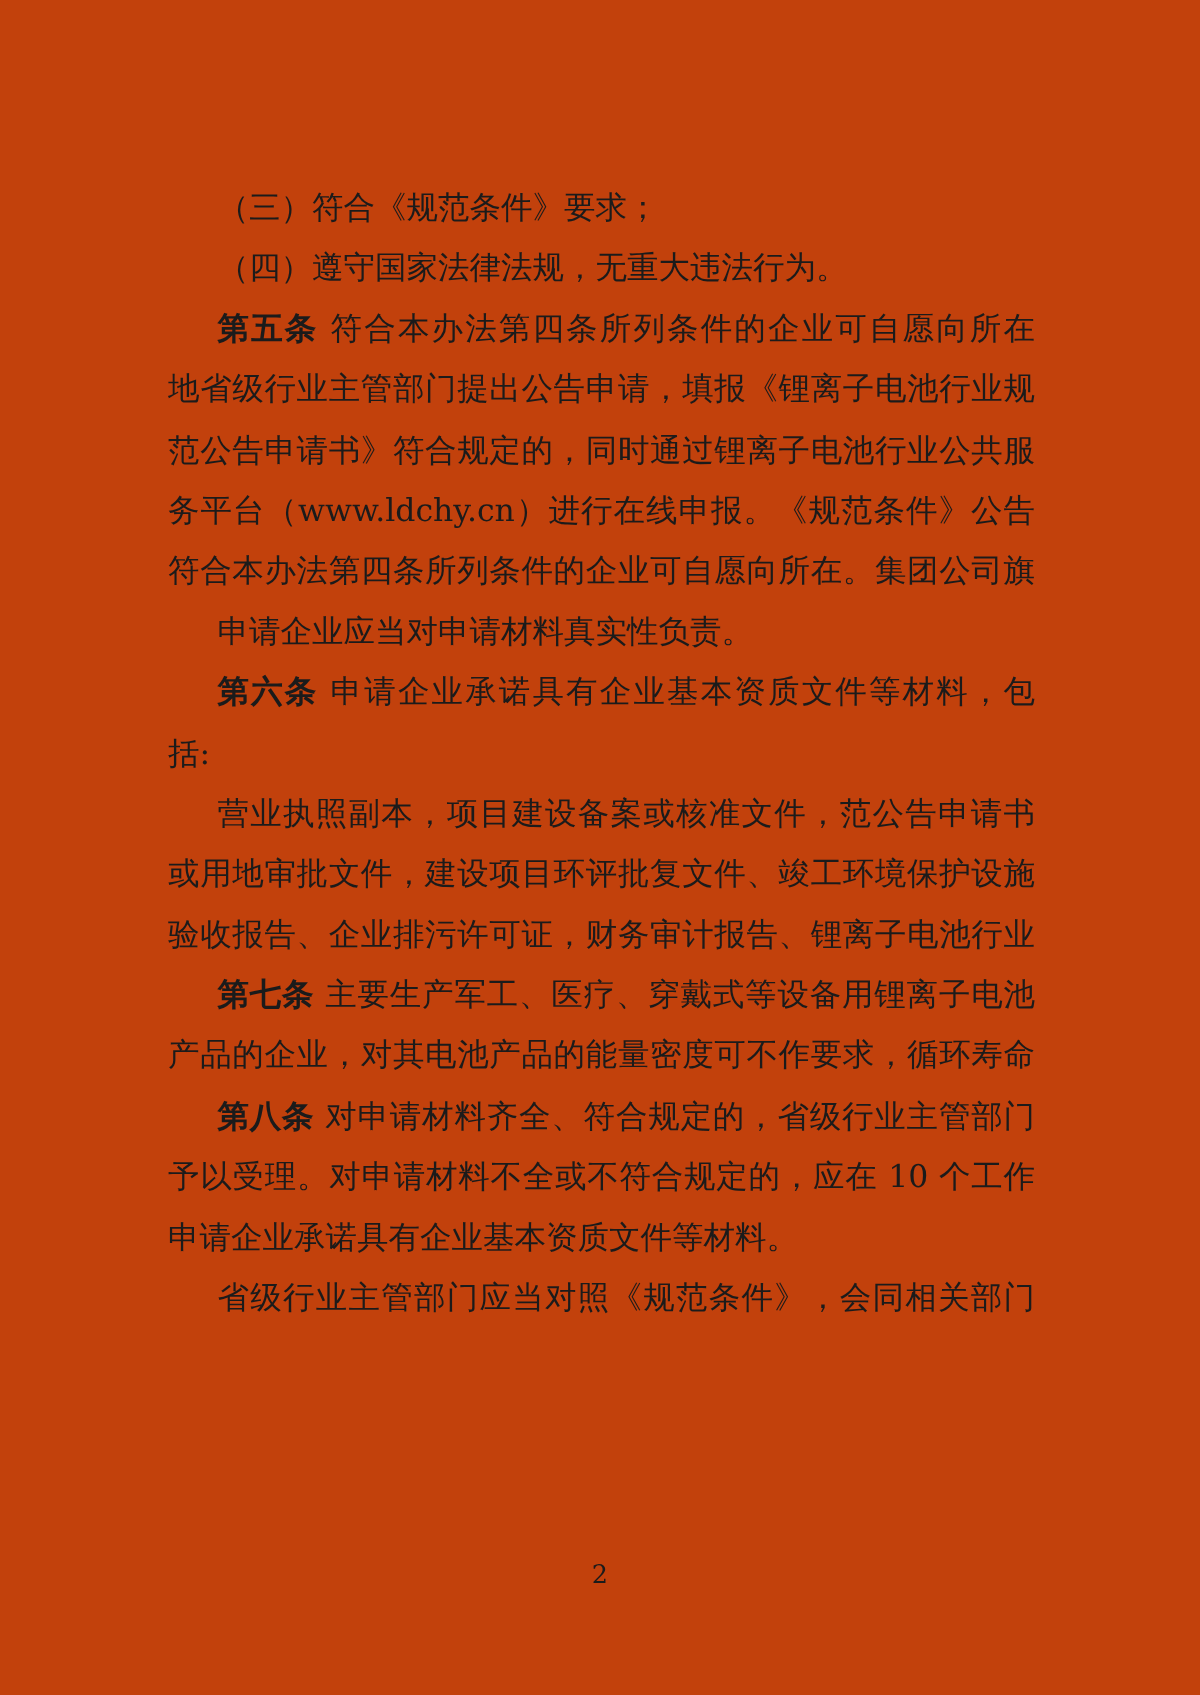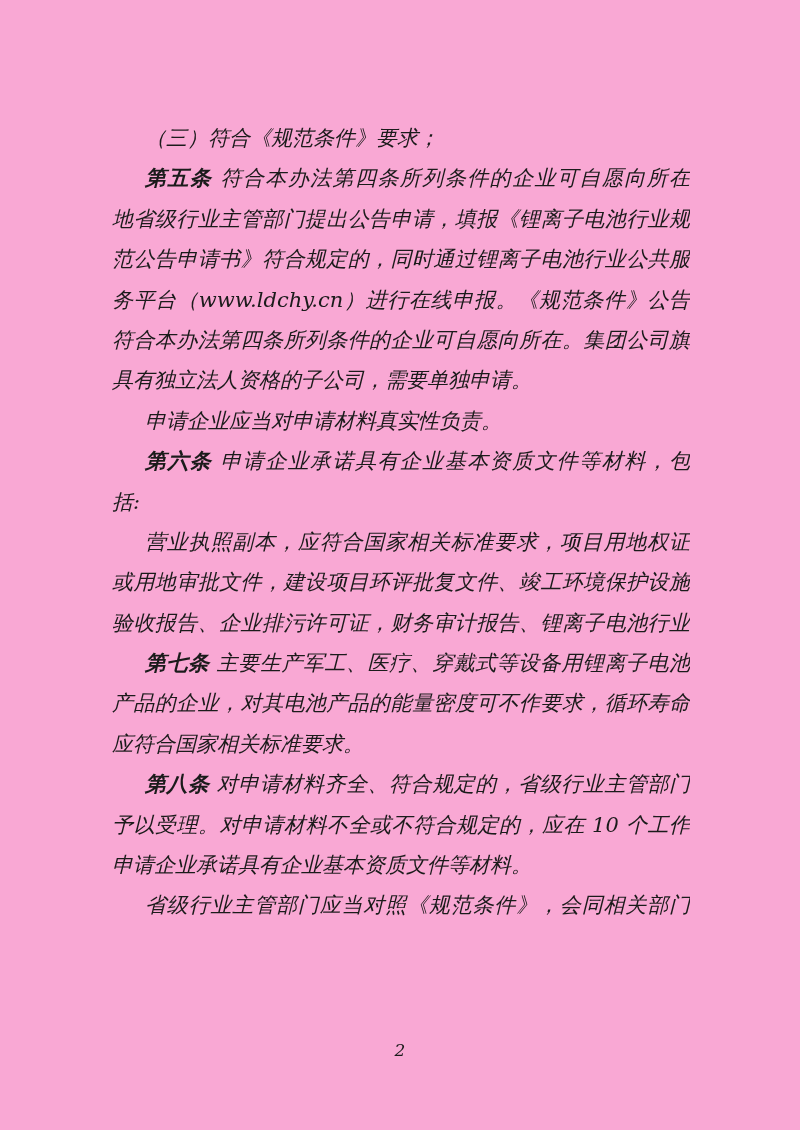--- a/index.html
+++ b/index.html
@@ -4,25 +4,24 @@
 <style>
   html, body {
     margin: 0;
     padding: 0;
     background: #ffffff;
   }
   .page {
     position: relative;
     width: 800px;
     height: 1130px;
-    background: #f9a8d4;
+    background: #c2410c;
     overflow: hidden;
     font-family: "DejaVu Serif", "Liberation Serif", serif;
     color: #1b1b1b;
-    font-style: italic;
   }
   .content {
     position: absolute;
     left: 112px;
     top: 118px;
     width: 578px;
     font-size: 21px;
     line-height: 40.4px;
   }
   .line {
@@ -52,34 +51,33 @@
     font-size: 17px;
     line-height: 20px;
   }
 </style>
 </head>
 <body>
 
 <div class="page">
   <div class="content">
       <div class="line indent">（三）符合《规范条件》要求；</div>
+      <div class="line indent">（四）遵守国家法律法规，无重大违法行为。</div>
       <div class="line indent fill"><span class="bold">第五条</span> 符合本办法第四条所列条件的企业可自愿向所在</div>
       <div class="line fill">地省级行业主管部门提出公告申请，填报《锂离子电池行业规</div>
       <div class="line fill">范公告申请书》符合规定的，同时通过锂离子电池行业公共服</div>
       <div class="line fill">务平台（www.ldchy.cn）进行在线申报。《规范条件》公告的申</div>
       <div class="line fill">符合本办法第四条所列条件的企业可自愿向所在。集团公司旗下</div>
-      <div class="line">具有独立法人资格的子公司，需要单独申请。</div>
       <div class="line indent">申请企业应当对申请材料真实性负责。</div>
       <div class="line indent fill"><span class="bold">第六条</span> 申请企业承诺具有企业基本资质文件等材料，包</div>
       <div class="line">括:</div>
-      <div class="line indent fill">营业执照副本，应符合国家相关标准要求，项目用地权证</div>
+      <div class="line indent fill">营业执照副本，项目建设备案或核准文件，范公告申请书</div>
       <div class="line fill">或用地审批文件，建设项目环评批复文件、竣工环境保护设施</div>
       <div class="line fill">验收报告、企业排污许可证，财务审计报告、锂离子电池行业规</div>
       <div class="line indent fill"><span class="bold">第七条</span> 主要生产军工、医疗、穿戴式等设备用锂离子电池</div>
       <div class="line fill">产品的企业，对其电池产品的能量密度可不作要求，循环寿命</div>
-      <div class="line">应符合国家相关标准要求。</div>
       <div class="line indent fill"><span class="bold">第八条</span> 对申请材料齐全、符合规定的，省级行业主管部门</div>
       <div class="line fill">予以受理。对申请材料不全或不符合规定的，应在 10 个工作日</div>
       <div class="line">申请企业承诺具有企业基本资质文件等材料。</div>
       <div class="line indent fill">省级行业主管部门应当对照《规范条件》，会同相关部门对</div>
     </div>
   <div class="page-number">2</div>
 </div>
 
 </body></html>

